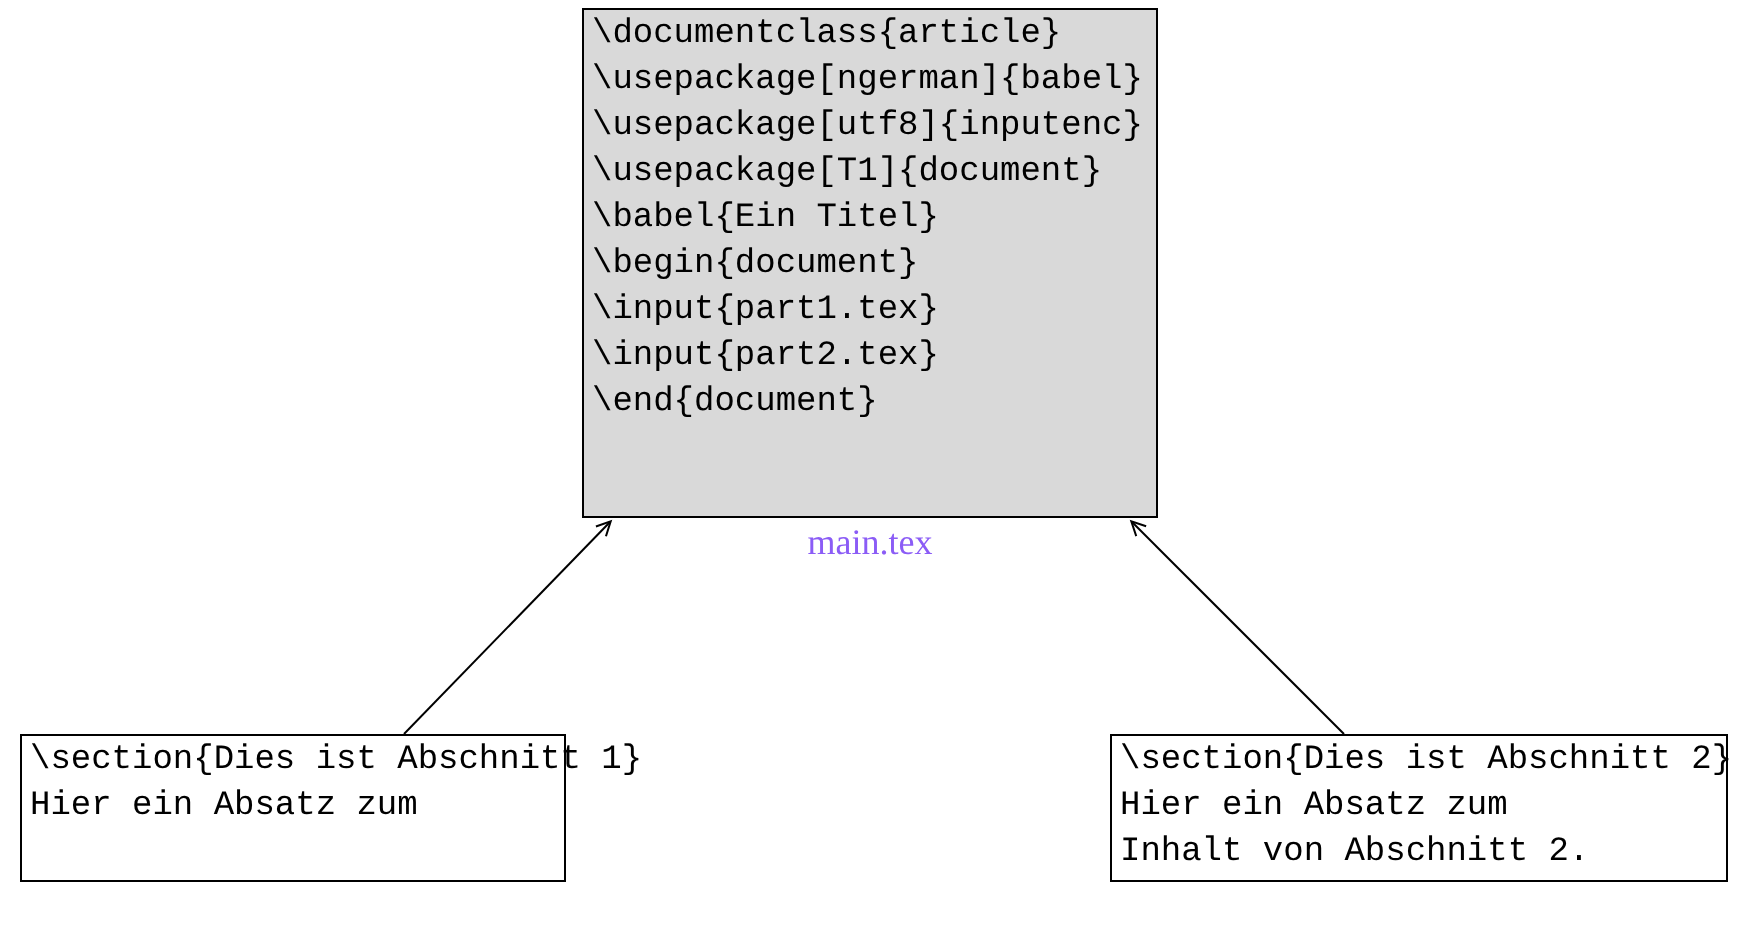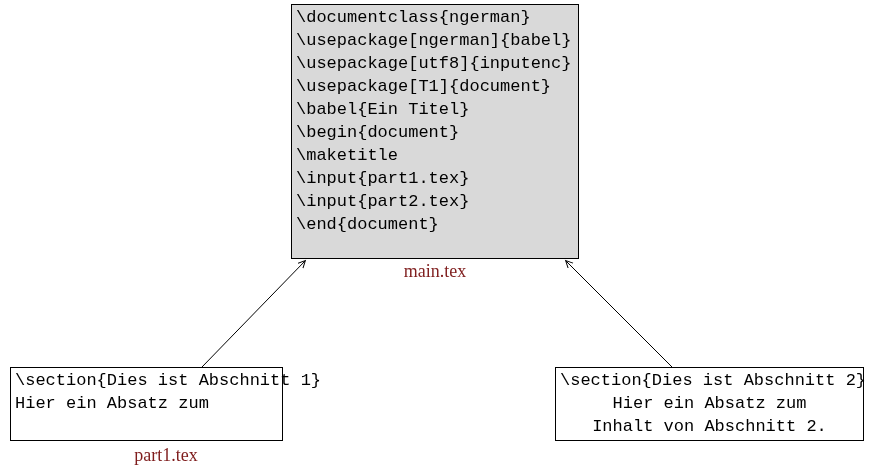--- a/index.html
+++ b/index.html
@@ -39,38 +39,37 @@
     left: 10px;
     top: 367px;
     width: 273px;
     height: 74px;
   }
   .part2-box {
     left: 555px;
     top: 367px;
     width: 309px;
     height: 74px;
-    text-align: center;
   }
   .code {
     padding: 1px 4px;
   }
   .code-line {
     font-family: "Liberation Mono", "DejaVu Sans Mono", monospace;
     font-size: 17px;
     line-height: 23px;
     color: #000000;
     white-space: pre;
   }
   .file-label {
     position: absolute;
     text-align: center;
     font-family: "Liberation Serif", "DejaVu Serif", serif;
     font-size: 18px;
-    color: #7f1d1d;
+    color: #8b5cf6;
   }
   .main-label {
     left: 291px;
     top: 261px;
     width: 288px;
   }
   .part1-label {
     left: 10px;
     top: 445px;
     width: 312px;
@@ -92,41 +91,39 @@
       <marker id="arrowhead" markerWidth="10" markerHeight="10" refX="7" refY="4" orient="auto" markerUnits="userSpaceOnUse">
         <path d="M0.5,0.5 L7.5,4 L0.5,7.5" fill="none" stroke="#000000" stroke-width="1"></path>
       </marker>
     </defs>
     <line x1="202" y1="367" x2="305" y2="261" stroke="#000000" stroke-width="1" marker-end="url(#arrowhead)"></line>
     <line x1="672" y1="367" x2="566" y2="261" stroke="#000000" stroke-width="1" marker-end="url(#arrowhead)"></line>
   </svg>
 
   <div class="file-box main-box">
     <div class="code">
-        <div class="code-line">\documentclass{ngerman}</div>
+        <div class="code-line">\documentclass{article}</div>
         <div class="code-line">\usepackage[ngerman]{babel}</div>
         <div class="code-line">\usepackage[utf8]{inputenc}</div>
         <div class="code-line">\usepackage[T1]{document}</div>
         <div class="code-line">\babel{Ein Titel}</div>
         <div class="code-line">\begin{document}</div>
-        <div class="code-line">\maketitle</div>
         <div class="code-line">\input{part1.tex}</div>
         <div class="code-line">\input{part2.tex}</div>
         <div class="code-line">\end{document}</div>
       </div>
   </div>
   <div class="file-label main-label">main.tex</div>
 
   <div class="file-box part1-box">
     <div class="code">
         <div class="code-line">\section{Dies ist Abschnitt 1}</div>
         <div class="code-line">Hier ein Absatz zum</div>
       </div>
   </div>
-  <div class="file-label part1-label">part1.tex</div>
 
   <div class="file-box part2-box">
     <div class="code">
         <div class="code-line">\section{Dies ist Abschnitt 2}</div>
         <div class="code-line">Hier ein Absatz zum</div>
         <div class="code-line">Inhalt von Abschnitt 2.</div>
       </div>
   </div>
   <div class="file-label part2-label">part2.tex</div>
 

